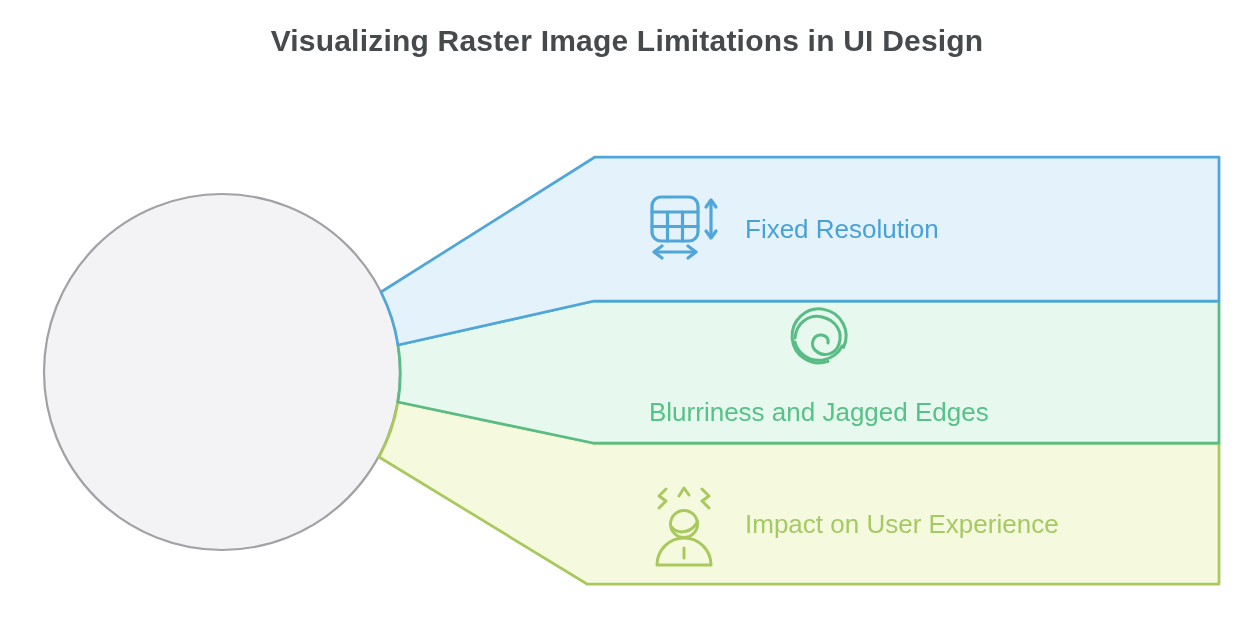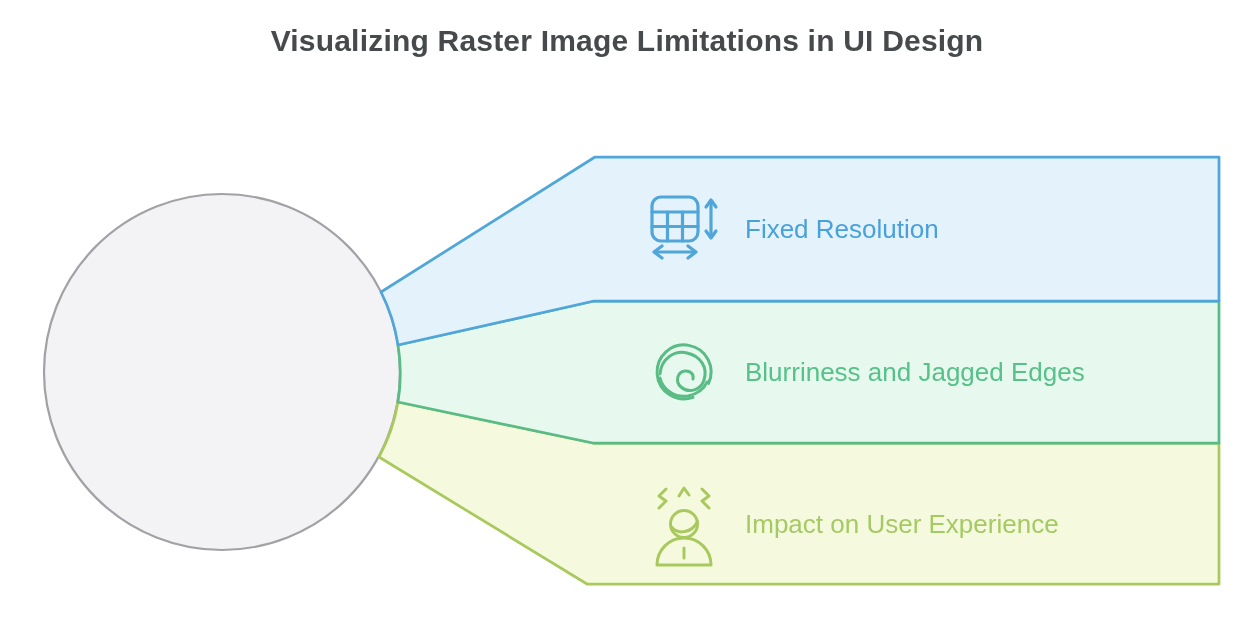--- a/index.html
+++ b/index.html
@@ -13,21 +13,21 @@
     color:#474a4c; letter-spacing:0.2px;
   }
   .shapes { position:absolute; left:0; top:0; width:1254px; height:636px; }
   .center-label {
     position:absolute; left:42px; top:337px; width:360px;
     text-align:center; font-size:27px; line-height:36px;
     color:#5b7de1; font-weight:400;
   }
   .branch-row { position:absolute; left:649px; display:flex; align-items:center; gap:26px; }
   .row-0 { top:157px; height:144px; }
-  .row-1 { top:301px; height:142px; }
+  .row-1 { top:301px; height:142px;flex-direction:column; }
   .row-2 { top:443px; height:163px; }
   .branch-label { font-size:26px; white-space:nowrap; }
   .label-0 { color:#48a1d9; }
   .label-1 { color:#56c188; }
   .label-2 { color:#a5c963; }
   .icon { display:block; flex:0 0 auto; }
 </style>
 </head>
 <body>
 

